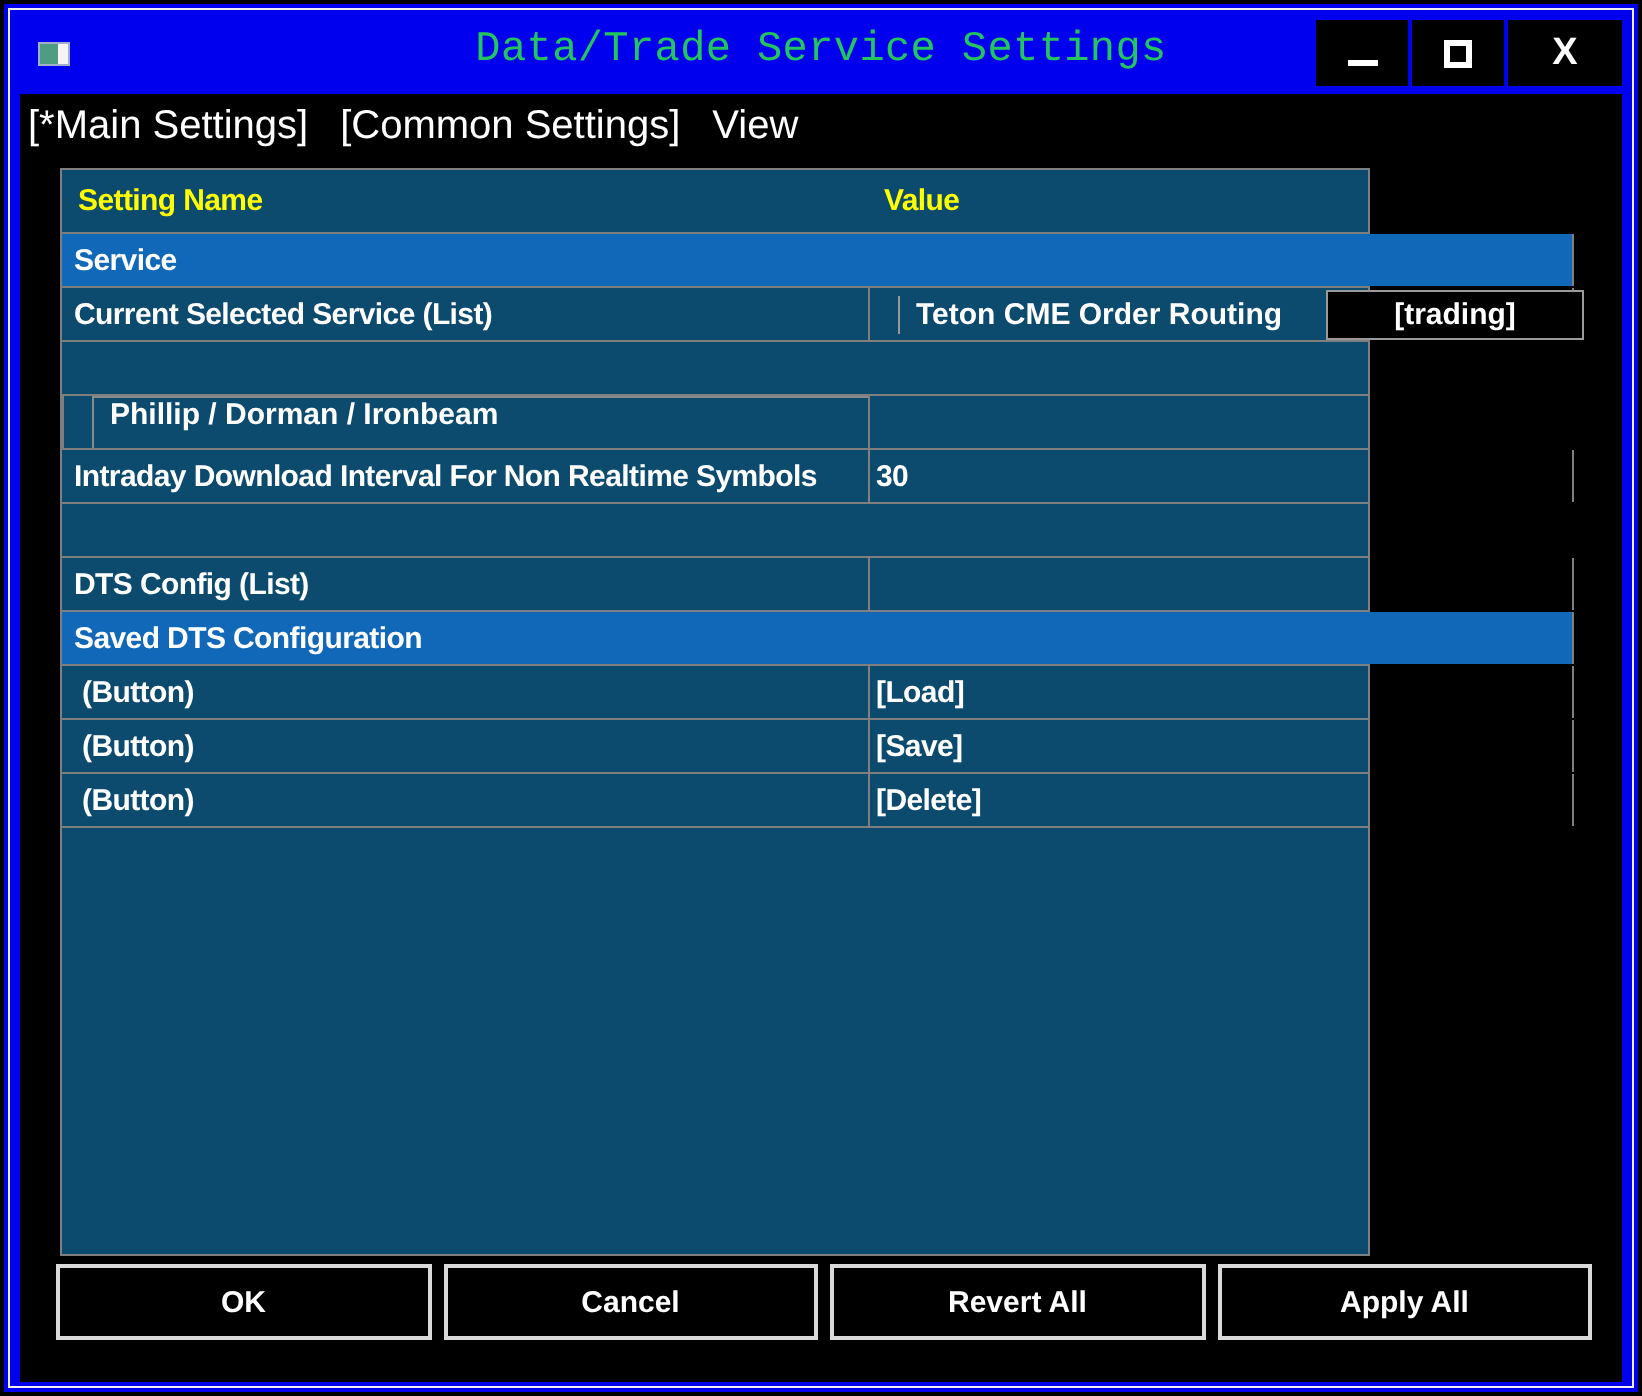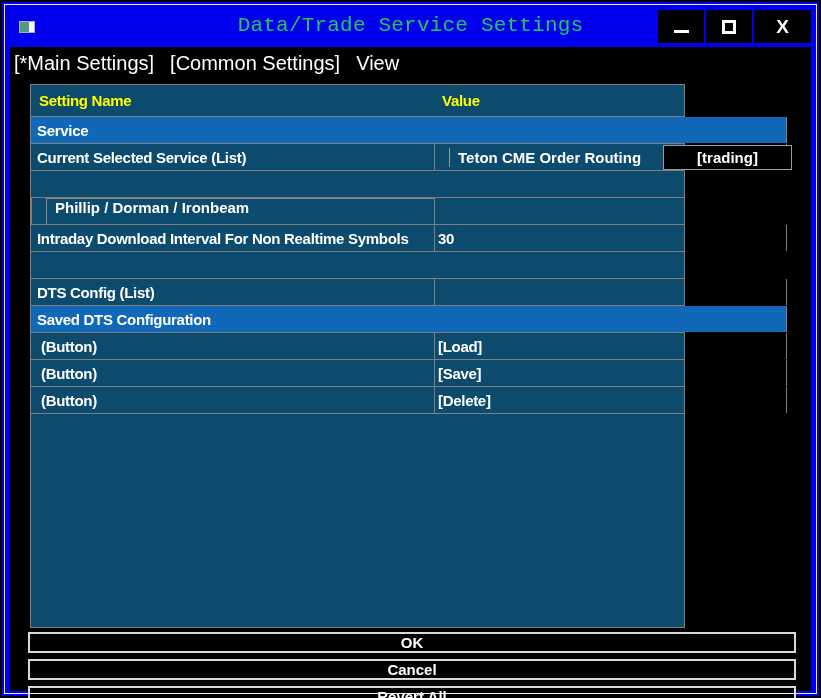--- a/index.html
+++ b/index.html
@@ -62,21 +62,21 @@
   .svc-text{margin-left:8px;}
   .trading-box{margin-left:auto;margin-right:-6px;width:129px;height:25px;
     border:1px solid var(--ctl-gray);display:flex;align-items:center;justify-content:center;
     position:relative;z-index:2;background:#000;}
   .c2.firm-cell{padding-left:0;letter-spacing:0;}
   .firm-ctl{margin-left:14px;margin-top:0;align-self:stretch;flex:1;
     border-top:1px solid #8A8A8A;border-left:1px solid #8A8A8A;
     display:flex;align-items:flex-start;padding-left:8px;}
 
   
-  .footer{position:absolute;left:18px;top:585px;width:768px;height:38px;display:flex;gap:6px;flex-direction:column;}
+  .footer{position:absolute;left:18px;top:585px;width:768px;height:38px;display:flex;gap:6px;}
   .fbtn{flex:1;background:#000;border:2px solid #D9D9D9;color:#FFF;font-weight:bold;
     font-size:15px;font-family:inherit;cursor:default;}
 </style>
 </head>
 <body>
 
 <div class="win">
   <div class="frame"></div>
 
   <div class="titlebar">

